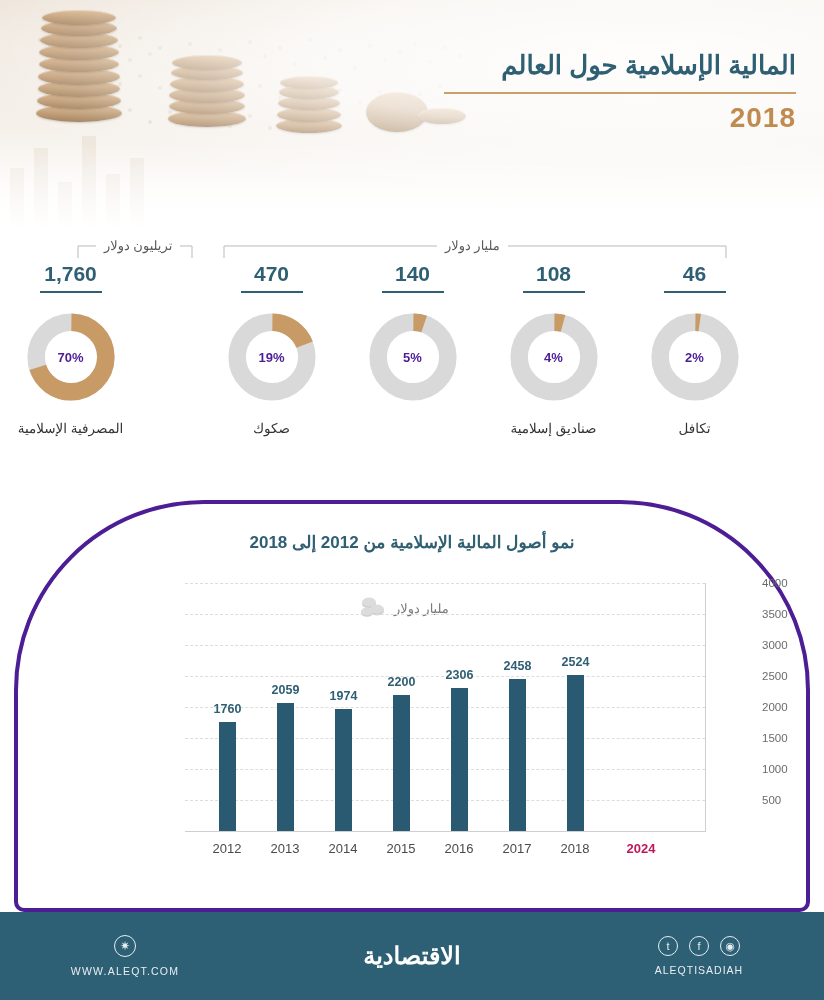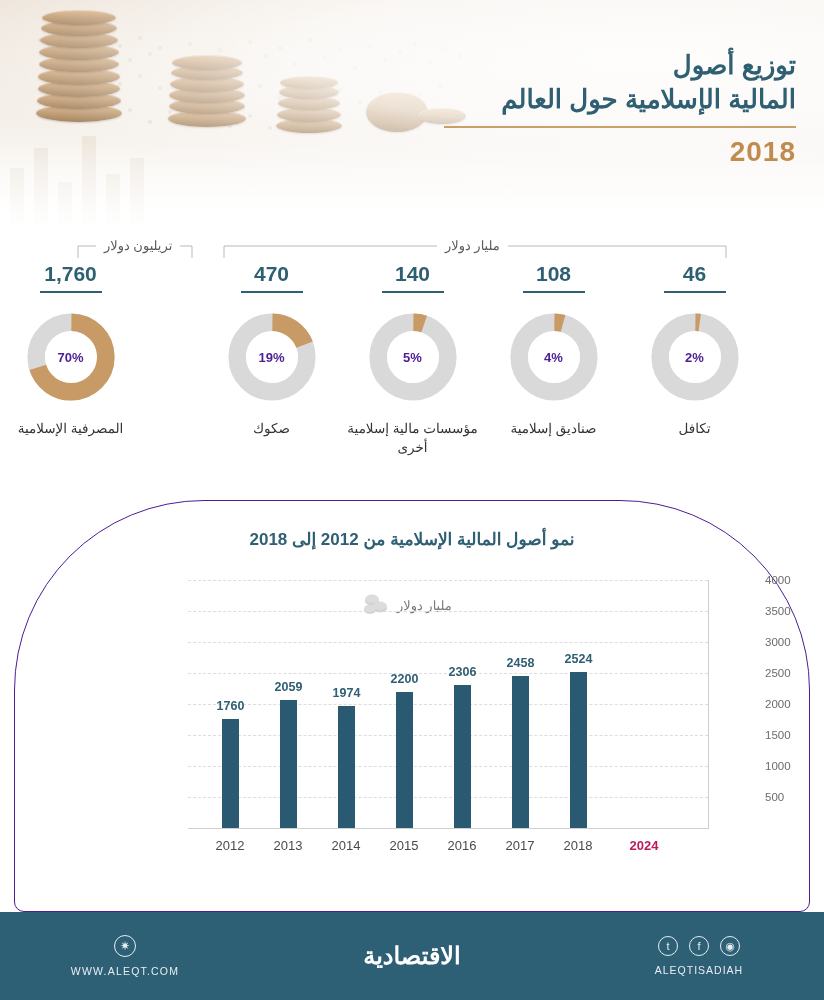--- a/index.html
+++ b/index.html
@@ -83,21 +83,21 @@
     font-size: 13px; font-weight: bold; color: #4c1d95;
   }
   .d-label {
     margin-top: 16px; font-size: 13.5px; color: #333; line-height: 19px;
   }
 
   
   .panel {
     position: absolute; left: 14px; top: 500px;
     width: 796px; height: 412px;
-    border: 1px solid #4c1d95;
+    border: 4px solid #4c1d95;
     border-radius: 190px 190px 10px 10px;
     background: #fff;
   }
   .panel-title {
     text-align: center; margin-top: 28px;
     color: #2f5f73; font-size: 17px; font-weight: bold;
   }
   .chart {
     position: relative; width: 796px; height: 330px; margin-top: 12px;
   }
@@ -283,21 +283,20 @@
     <div class="coin-stack" style="left:366px; top:92px;">
       <div class="coin" style="left:0;top:0;width:62px;height:40px;border-radius:50%;"></div>
     </div>
     <div class="coin-stack" style="left:418px; top:108px;">
       <div class="coin" style="left:0;top:0;width:48px;height:16px;"></div>
     </div>
 
     <div class="hdr-fade"></div>
 
     <div class="title-wrap">
-      <div class="title-line">توزيع أصول</div>
       <div class="title-line">المالية الإسلامية حول العالم</div>
       <div class="title-rule"></div>
       <div class="title-year">2018</div>
     </div>
   </div>
 
   <div class="donuts">
 
     <svg class="brackets" viewBox="0 0 824 60">
       <path d="M78 30 L78 18 L192 18 L192 30" fill="none" stroke="#b9b9b9" stroke-width="1"></path>
@@ -334,21 +333,20 @@
 
       <div class="donut-cell">
         <div class="d-value">140</div>
         <div class="d-ring">
           <svg width="92" height="92" viewBox="0 0 42 42">
             <circle cx="21" cy="21" r="15.9" fill="none" stroke="#d9d9d9" stroke-width="8"></circle>
             <circle cx="21" cy="21" r="15.9" fill="none" stroke="#c89a66" stroke-width="8" stroke-dasharray="5 95" stroke-dashoffset="25"></circle>
           </svg>
           <div class="d-pct">5%</div>
         </div>
-        <div class="d-label">مؤسسات مالية إسلامية أخرى</div>
       </div>
 
       <div class="donut-cell">
         <div class="d-value">108</div>
         <div class="d-ring">
           <svg width="92" height="92" viewBox="0 0 42 42">
             <circle cx="21" cy="21" r="15.9" fill="none" stroke="#d9d9d9" stroke-width="8"></circle>
             <circle cx="21" cy="21" r="15.9" fill="none" stroke="#c89a66" stroke-width="8" stroke-dasharray="4 96" stroke-dashoffset="25"></circle>
           </svg>
           <div class="d-pct">4%</div>

